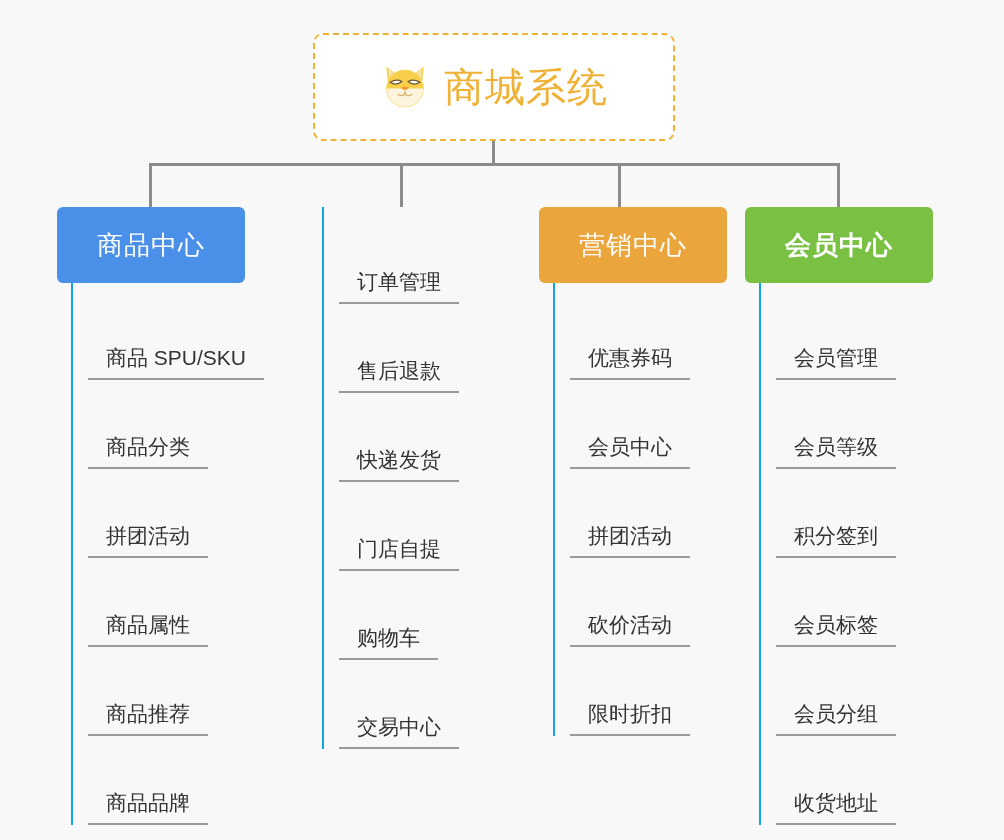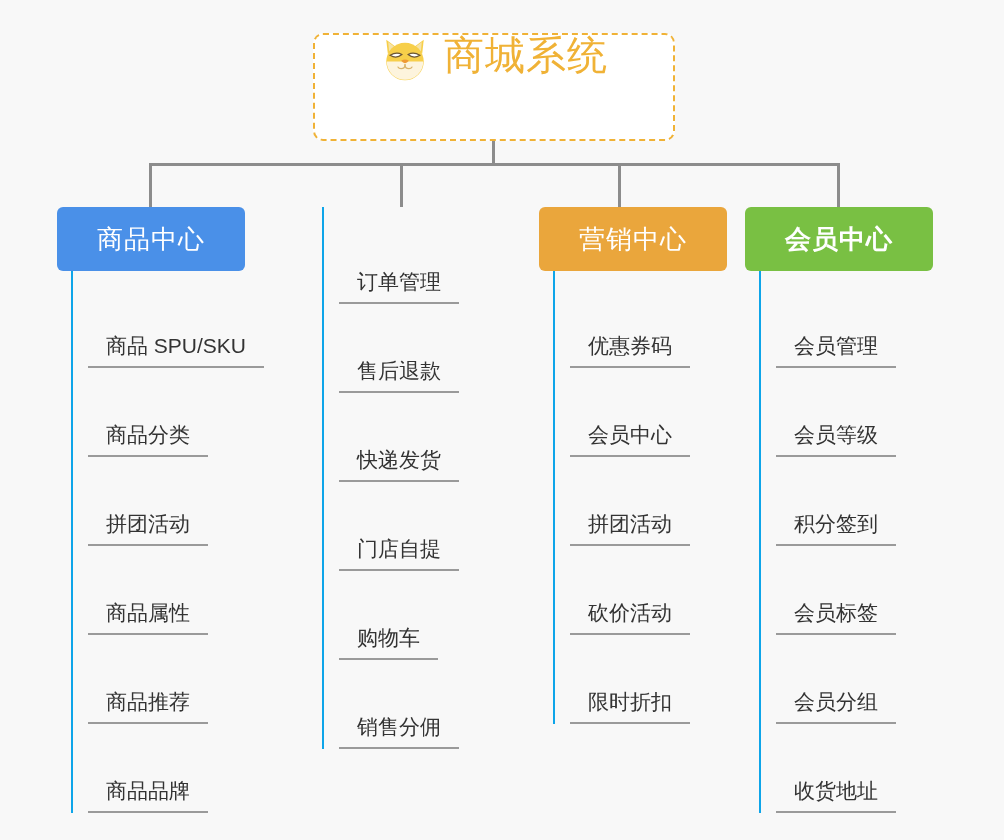--- a/index.html
+++ b/index.html
@@ -27,20 +27,21 @@
     position: absolute;
     left: 313px;
     top: 33px;
     width: 362px;
     height: 108px;
     box-sizing: border-box;
     background: #ffffff;
     border: 2px dashed #f0b236;
     border-radius: 10px;
     display: flex;
+    align-items: center;
     justify-content: center;
     gap: 14px;
   }
   .root-logo {
     width: 50px;
     height: 50px;
     flex: 0 0 auto;
     display: block;
   }
   .root-title {
@@ -76,21 +77,21 @@
     position: absolute;
     top: 0;
     width: 188px;
   }
   .col-0 { left: 57px;  }
   .col-1 { left: 308px; }
   .col-2 { left: 539px; }
   .col-3 { left: 745px; }
 
   .cat-box {
-    height: 64px;
+    height: 76px;
     border-radius: 6px;
     display: flex;
     align-items: center;
     justify-content: center;
     color: #ffffff;
     font-size: 26px;
     letter-spacing: 1px;
     white-space: nowrap;
   }
   .cat-blue   { background: #4a90e8; }
@@ -194,21 +195,21 @@
         <div class="leaf-item">
             <span class="leaf-label">快递发货</span>
           </div>
         <div class="leaf-item">
             <span class="leaf-label">门店自提</span>
           </div>
         <div class="leaf-item">
             <span class="leaf-label">购物车</span>
           </div>
         <div class="leaf-item">
-            <span class="leaf-label">销售分佣</span>
+            <span class="leaf-label">交易中心</span>
           </div>
       </div>
     </div>
 
     <div class="column col-2">
       <div class="cat-box cat-orange">
         <span>营销中心</span>
       </div>
       <div class="leaf-list">
         <div class="leaf-item">

